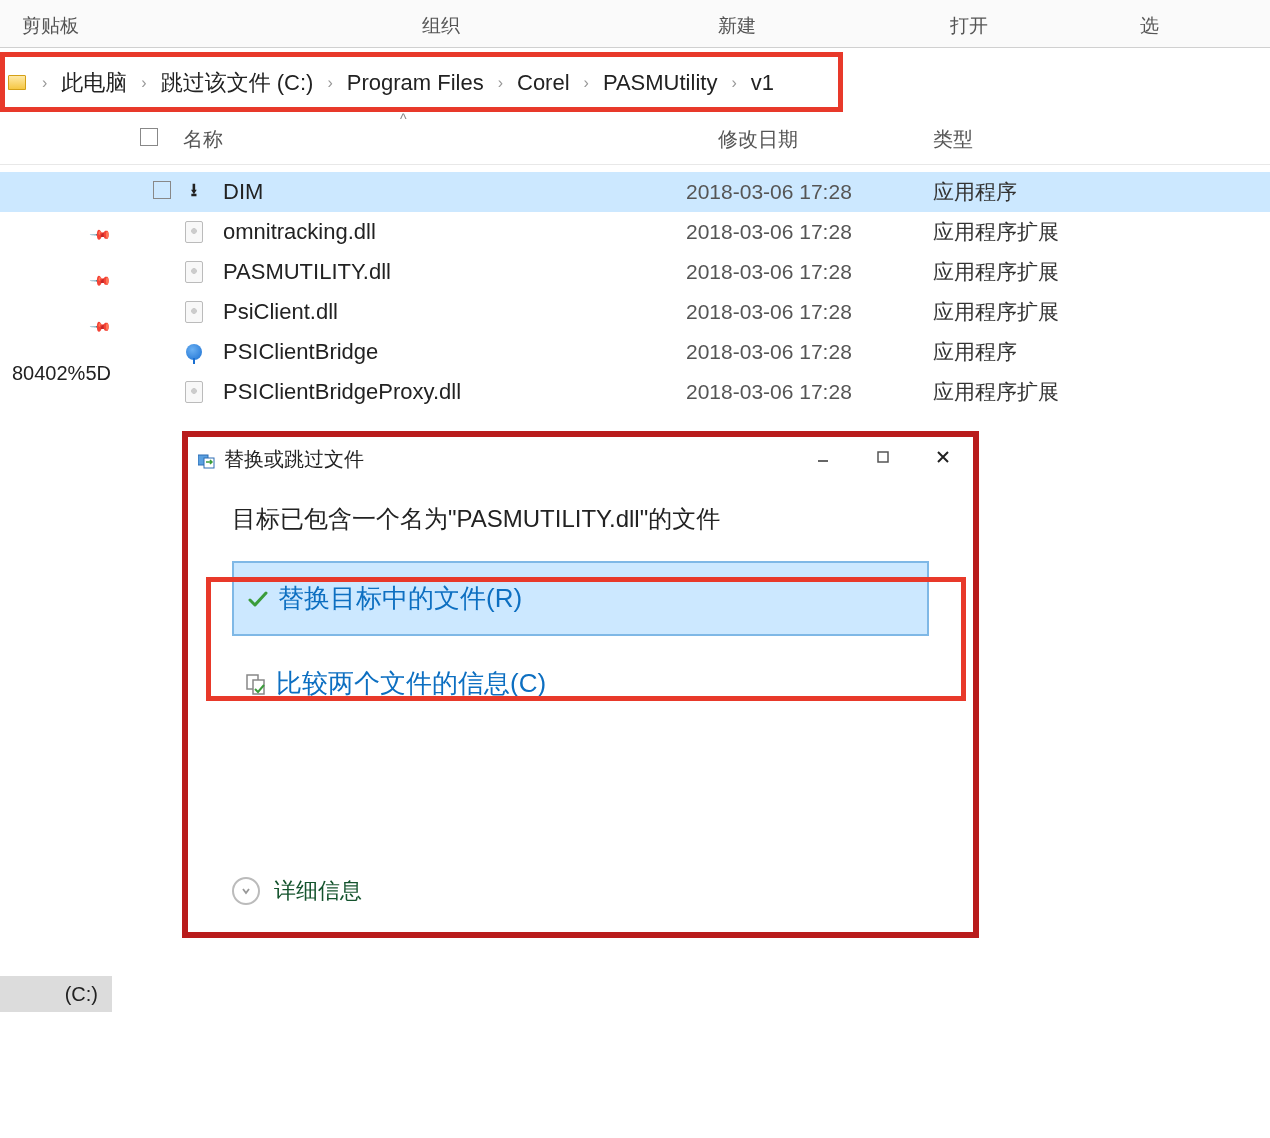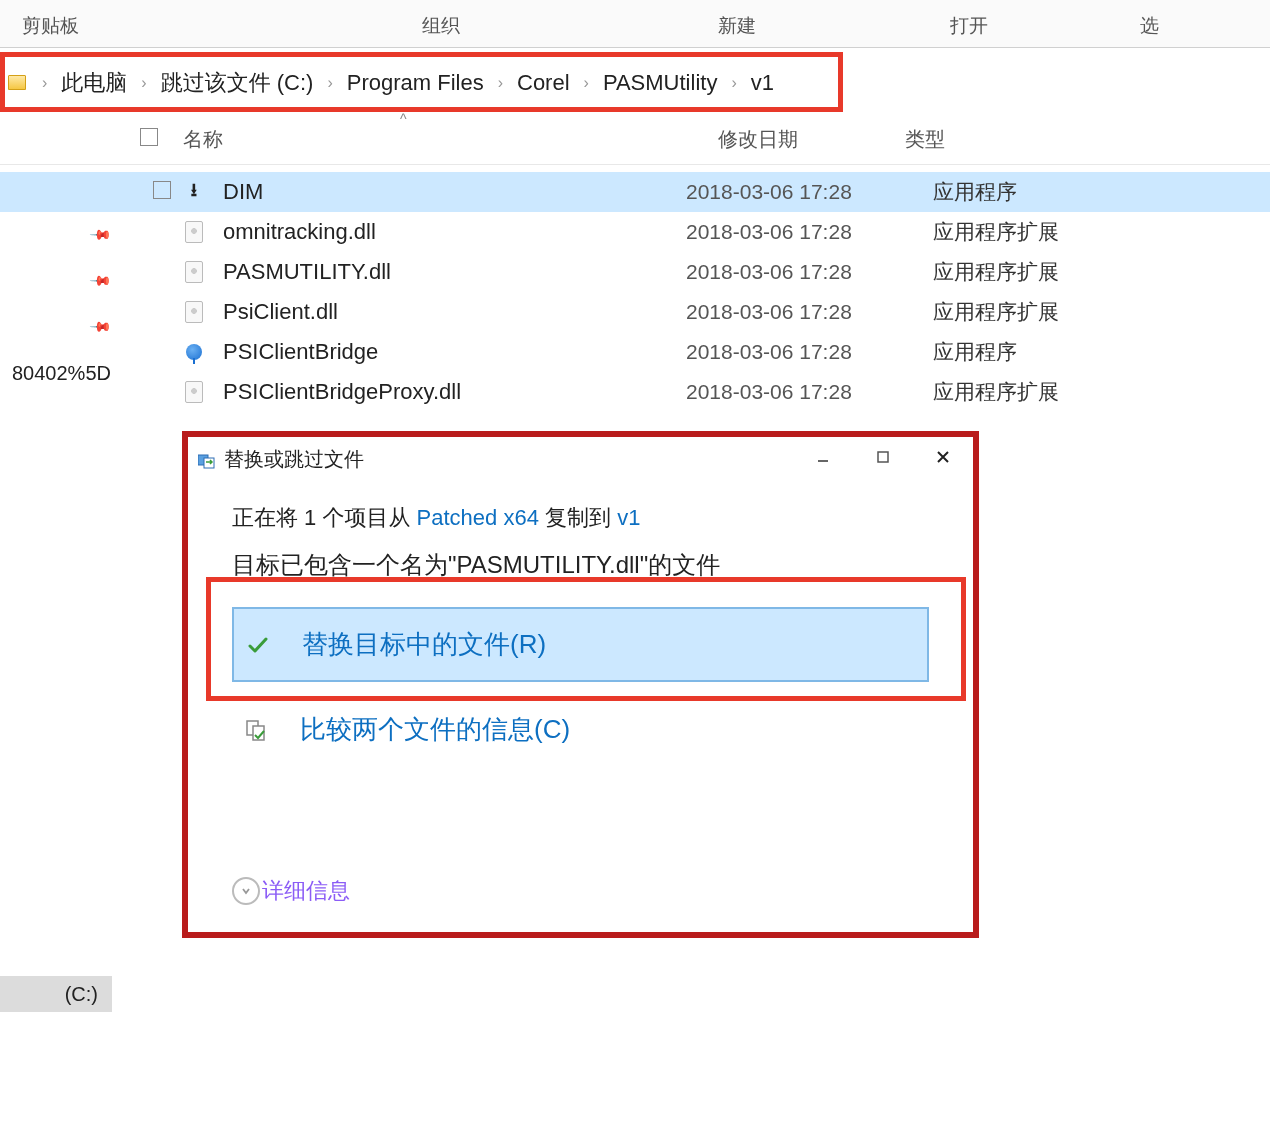--- a/index.html
+++ b/index.html
@@ -83,21 +83,21 @@
       height: 50px;
       border-bottom: 1px solid #e8e8e8;
       display: flex;
       align-items: center;
       color: #555;
       font-size: 20px;
     }
     .hdr-check { position: absolute; left: 140px; }
     .hdr-name { position: absolute; left: 183px; }
     .hdr-date { position: absolute; left: 718px; }
-    .hdr-type { position: absolute; left: 905px; }
+    .hdr-type { position: absolute; left: 933px; }
     .sort-arrow {
       position: absolute;
       left: 400px;
       top: -4px;
       font-size: 14px;
       color: #888;
     }
     .chk {
       width: 18px;
       height: 18px;
@@ -213,21 +213,21 @@
     }
     .dlg-line1 .lnk { color: #0d6fc1; }
     .dlg-line2 {
       font-size: 24px;
       color: #222;
       margin-bottom: 26px;
     }
     .opt {
       display: flex;
       align-items: center;
-      gap: 32px;
+      gap: 8px;
       padding: 18px 12px;
       font-size: 26px;
       color: #0d6fc1;
       margin-bottom: 12px;
     }
     .opt.selected {
       background: #cce8ff;
       border: 2px solid #7fb8e6;
     }
     .opt .opt-icon {
@@ -245,22 +245,22 @@
       height: 124px;
       border: 5px solid #e8392a;
       pointer-events: none;
     }
     .dlg-footer {
       position: absolute;
       bottom: 26px;
       left: 44px;
       display: flex;
       align-items: center;
-      gap: 2px;
-      color: #8b5cf6;
+      gap: 14px;
+      color: #14532d;
       font-size: 22px;
     }
     .circle-chev {
       width: 28px;
       height: 28px;
       border: 2px solid #bbb;
       border-radius: 50%;
       display: flex;
       align-items: center;
       justify-content: center;
@@ -431,23 +431,20 @@
       </div>
       <div class="win-btn">
         <svg width="16" height="16">
             <path d="M3 3 L13 13 M13 3 L3 13" stroke="#222" stroke-width="2"></path>
           </svg>
       </div>
     </div>
   </div>
 
   <div class="dlg-body">
-    <div class="dlg-line1">
-      <span>正在将 1 个项目从 </span><span class="lnk">Patched x64</span><span> 复制到 </span><span class="lnk">v1</span>
-    </div>
     <div class="dlg-line2">目标已包含一个名为"PASMUTILITY.dll"的文件</div>
 
     <div class="opt selected">
       <span class="opt-icon">
         <svg width="24" height="24" viewBox="0 0 24 24">
             <path d="M4 13 L9 18 L20 6" stroke="#3a9c3a" stroke-width="3" fill="none" stroke-linecap="round" stroke-linejoin="round"></path>
           </svg>
       </span>
       <span>替换目标中的文件(R)</span>
     </div>

